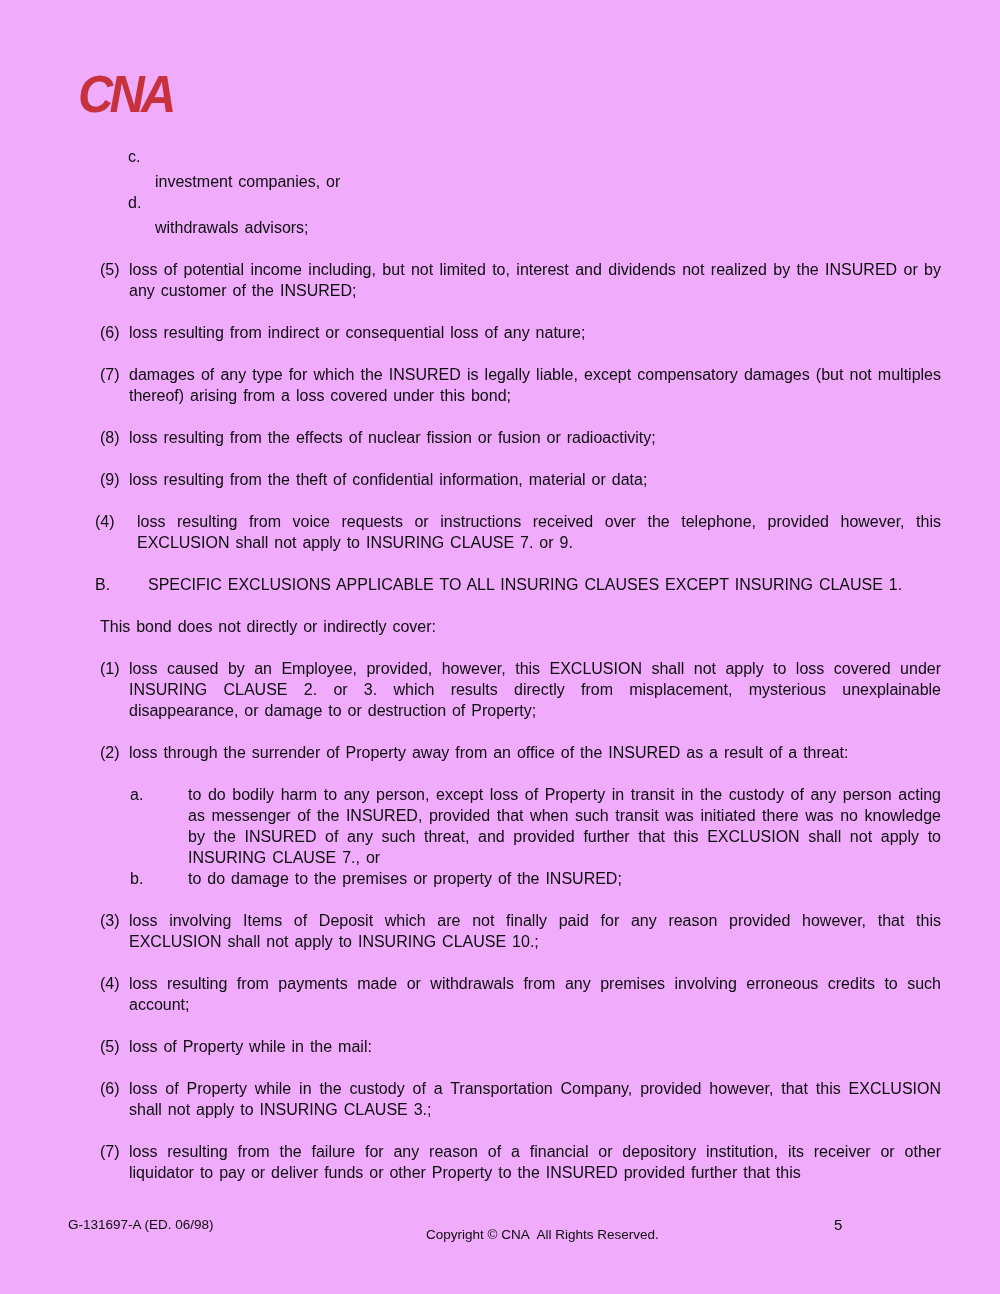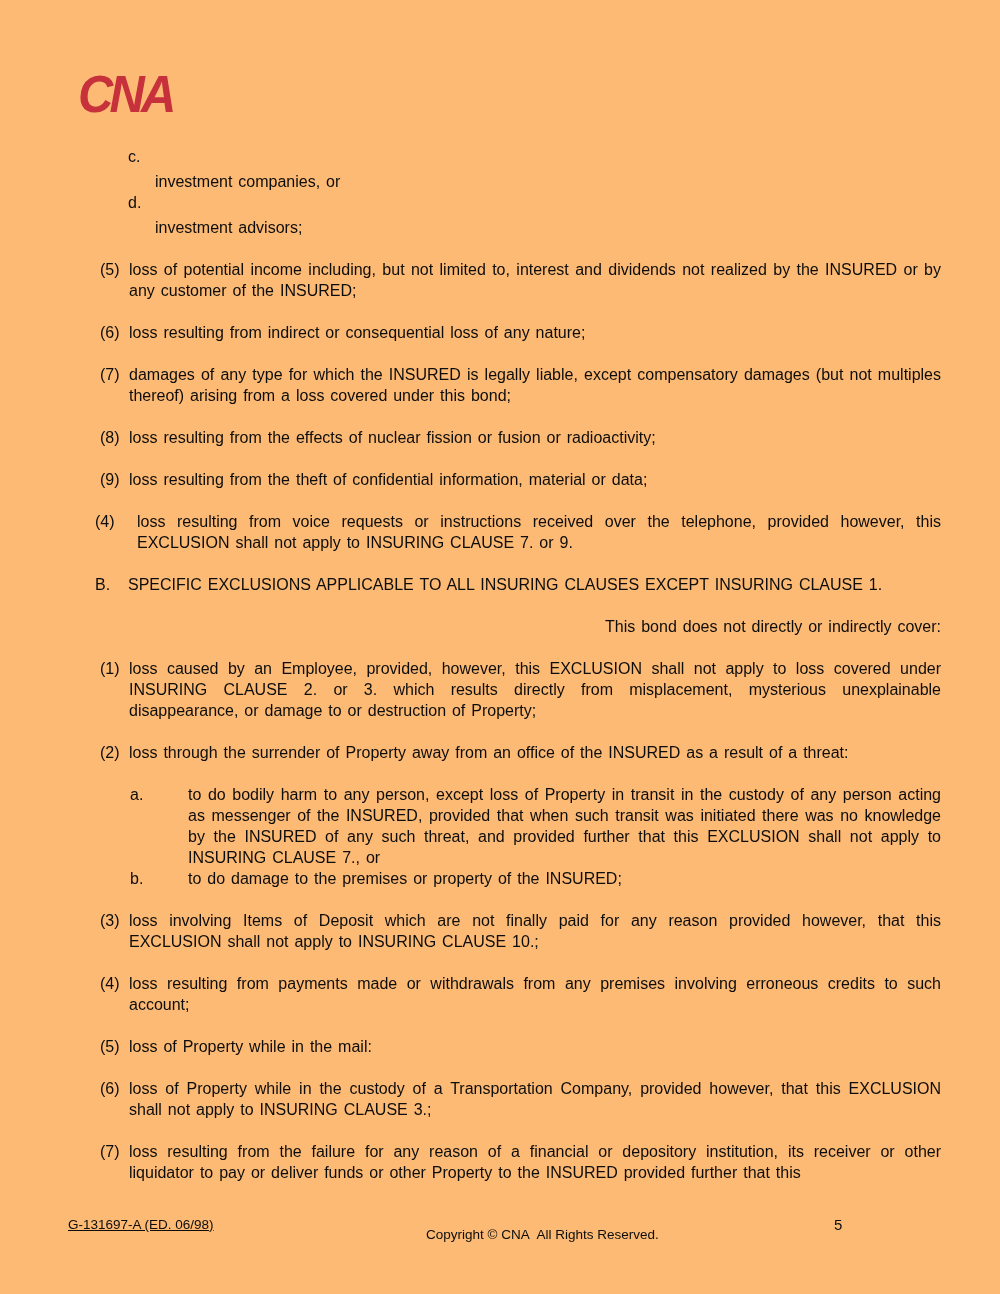--- a/index.html
+++ b/index.html
@@ -4,21 +4,21 @@
 <style>
   html, body { margin: 0; padding: 0; }
   body {
     width: 1000px; height: 1294px;
     background: #ffffff;
     font-family: "Liberation Sans", "DejaVu Sans", sans-serif;
     color: #0d0d0d;
     position: relative;
     -webkit-font-smoothing: antialiased;
   }
-  .page { position: absolute; inset: 0; background: #fdba74; }
+  .page { position: absolute; inset: 0; background: #f0abfc; }
 
   .logo {
     position: absolute; left: 78px; top: 64px;
     font-size: 52px; font-weight: bold; font-style: italic;
     letter-spacing: -4px;
     transform: scaleX(0.94); transform-origin: left center;
     white-space: nowrap;
   }
 
   .content {
@@ -26,56 +26,56 @@
     font-size: 16px; line-height: 21px; word-spacing: 1.5px;
   }
 
   .item { display: flex; margin-top: 21px; }
   .item .num { flex: 0 0 29px; white-space: nowrap; }
   .item.wide .num { flex: 0 0 42px; margin-left: -5px; }
   .item .txt { flex: 1 1 auto; text-align: justify; }
 
   .heading-row { display: flex; margin-top: 21px; }
   .heading-row .hlabel { flex: 0 0 33px; margin-left: -5px; }
-  .heading-row .htxt { flex: 1 1 auto; text-align: justify; }
+  .heading-row .htxt { flex: 1 1 auto; text-align: justify; margin-left: 20px; }
 
-  .para { margin-top: 21px; text-align: right; }
+  .para { margin-top: 21px; }
 
   .sublist { margin-left: 28px; }
   .sublist .subrow { display: flex; }
   .sublist .slabel { flex: 0 0 27px; }
   .sublist .stxt { flex: 1 1 auto; margin-top: 25px; }
 
   .threatlist { margin-left: 30px; margin-top: 21px; }
   .threatlist .subrow { display: flex; }
   .threatlist .slabel { flex: 0 0 30px; }
   .threatlist .stxt { flex: 1 1 auto; text-align: justify; margin-left: 28px; }
 
   .footer { position: absolute; top: 1217px; left: 0; width: 1000px; font-size: 13.5px; }
-  .footer .f-left  { position: absolute; left: 68px; top: 0; white-space: nowrap; text-decoration: underline; }
+  .footer .f-left  { position: absolute; left: 68px; top: 0; white-space: nowrap; }
   .footer .f-center{ position: absolute; left: 426px; top: 0; white-space: nowrap; margin-top: 10px; }
   .footer .f-page  { position: absolute; left: 834px; top: -1px; font-size: 15px; }
 </style>
 </head>
 <body>
 
 <div class="page">
 
   <div class="logo" style="color: rgb(198, 49, 60);">CNA</div>
 
   <main class="content">
 
     <div class="sublist">
       <div class="subrow">
         <span class="slabel">c.</span>
         <div class="stxt">investment companies, or</div>
       </div>
       <div class="subrow">
         <span class="slabel">d.</span>
-        <div class="stxt">investment advisors;</div>
+        <div class="stxt">withdrawals advisors;</div>
       </div>
     </div>
 
     <div class="item">
       <span class="num">(5)</span>
       <div class="txt">loss of potential income including, but not limited to, interest and dividends not realized by the INSURED or by any customer of the INSURED;</div>
     </div>
     <div class="item">
       <span class="num">(6)</span>
       <div class="txt">loss resulting from indirect or consequential loss of any nature;</div>

